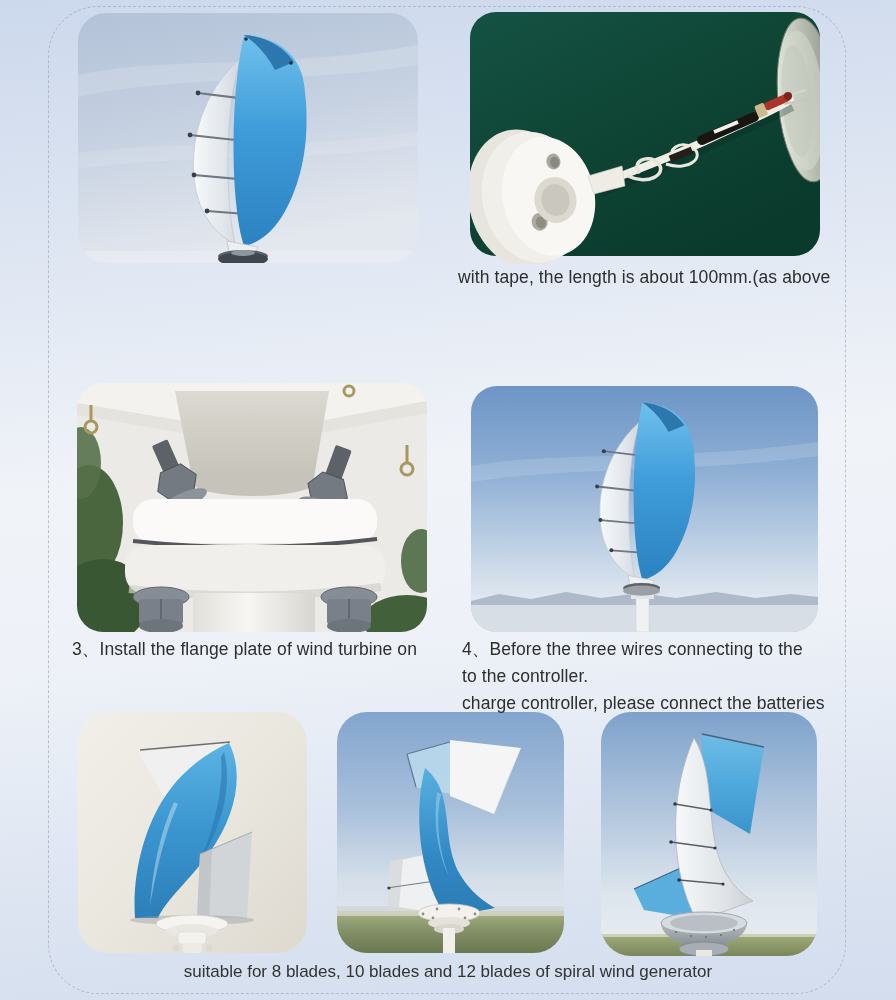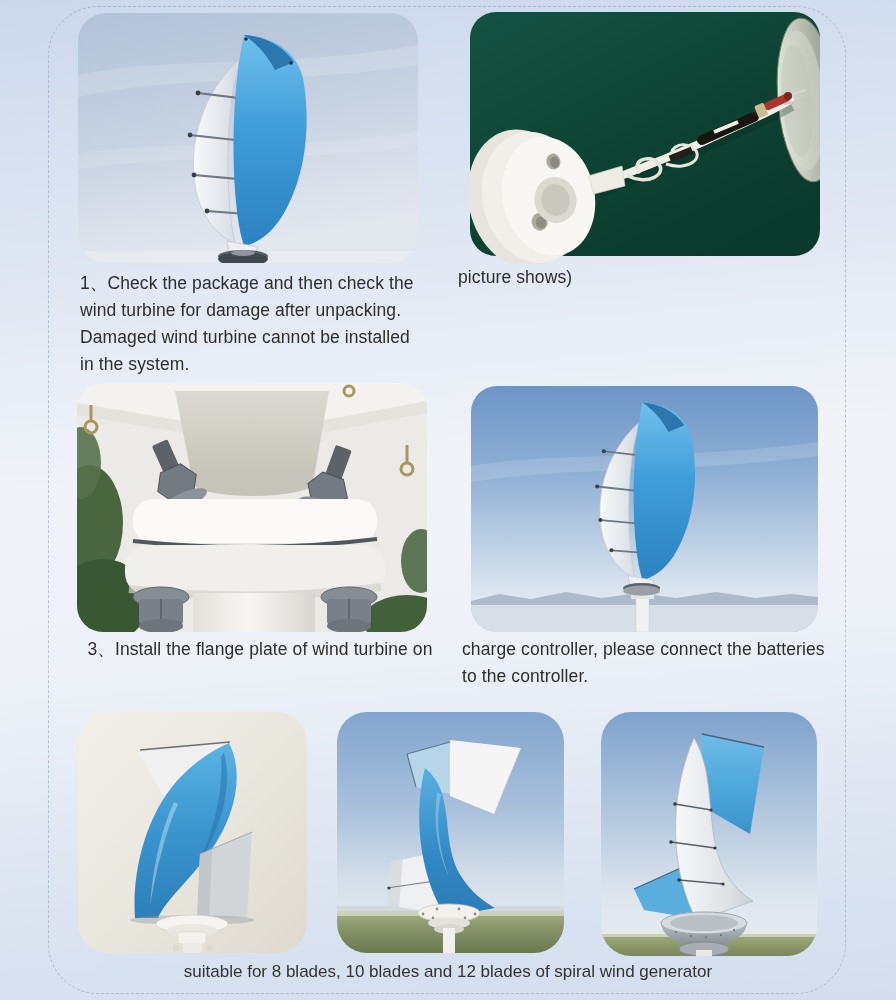--- a/index.html
+++ b/index.html
@@ -398,34 +398,29 @@
             <circle cx="105" cy="225" r="1"></circle>
           <circle cx="120" cy="223" r="1"></circle>
             <circle cx="133" cy="218" r="1"></circle>
         </g>
         <ellipse cx="103" cy="237" rx="25" ry="7" fill="#a7adb3" stroke="#82888e" stroke-width="0.8"></ellipse>
         <rect x="95" y="238" width="16" height="6" fill="#e9e8e3"></rect>
       </g>
     </svg>
   </div>
 
-  <div class="caption" style="left:80px;top:270px;width:382px;">
-    <div>1、Check the package and then check the</div>
-    <div>wind turbine for damage after unpacking.</div>
-    <div>Damaged wind turbine cannot be installed</div>
-    <div>in the system.</div>
-  </div>
 
   <div class="caption" style="left:458px;top:264px;width:410px;">
-    <div>picture shows)</div>
-  </div>
-
-  <div class="caption" style="left:60px;top:636px;width:400px;text-align:center;">
+    <div>with tape, the length is about 100mm.(as above</div>
+  </div>
+
+  <div class="caption" style="left:72px;top:636px;width:400px;">
     <div>3、Install the flange plate of wind turbine on</div>
   </div>
 
   <div class="caption" style="left:462px;top:636px;width:406px;">
+    <div>4、Before the three wires connecting to the</div>
+    <div>to the controller.</div>
     <div>charge controller, please connect the batteries</div>
-    <div>to the controller.</div>
   </div>
 
   <div class="footer-caption">suitable for 8 blades, 10 blades and 12 blades of spiral wind generator</div>
 </div>
 
 </body></html>

